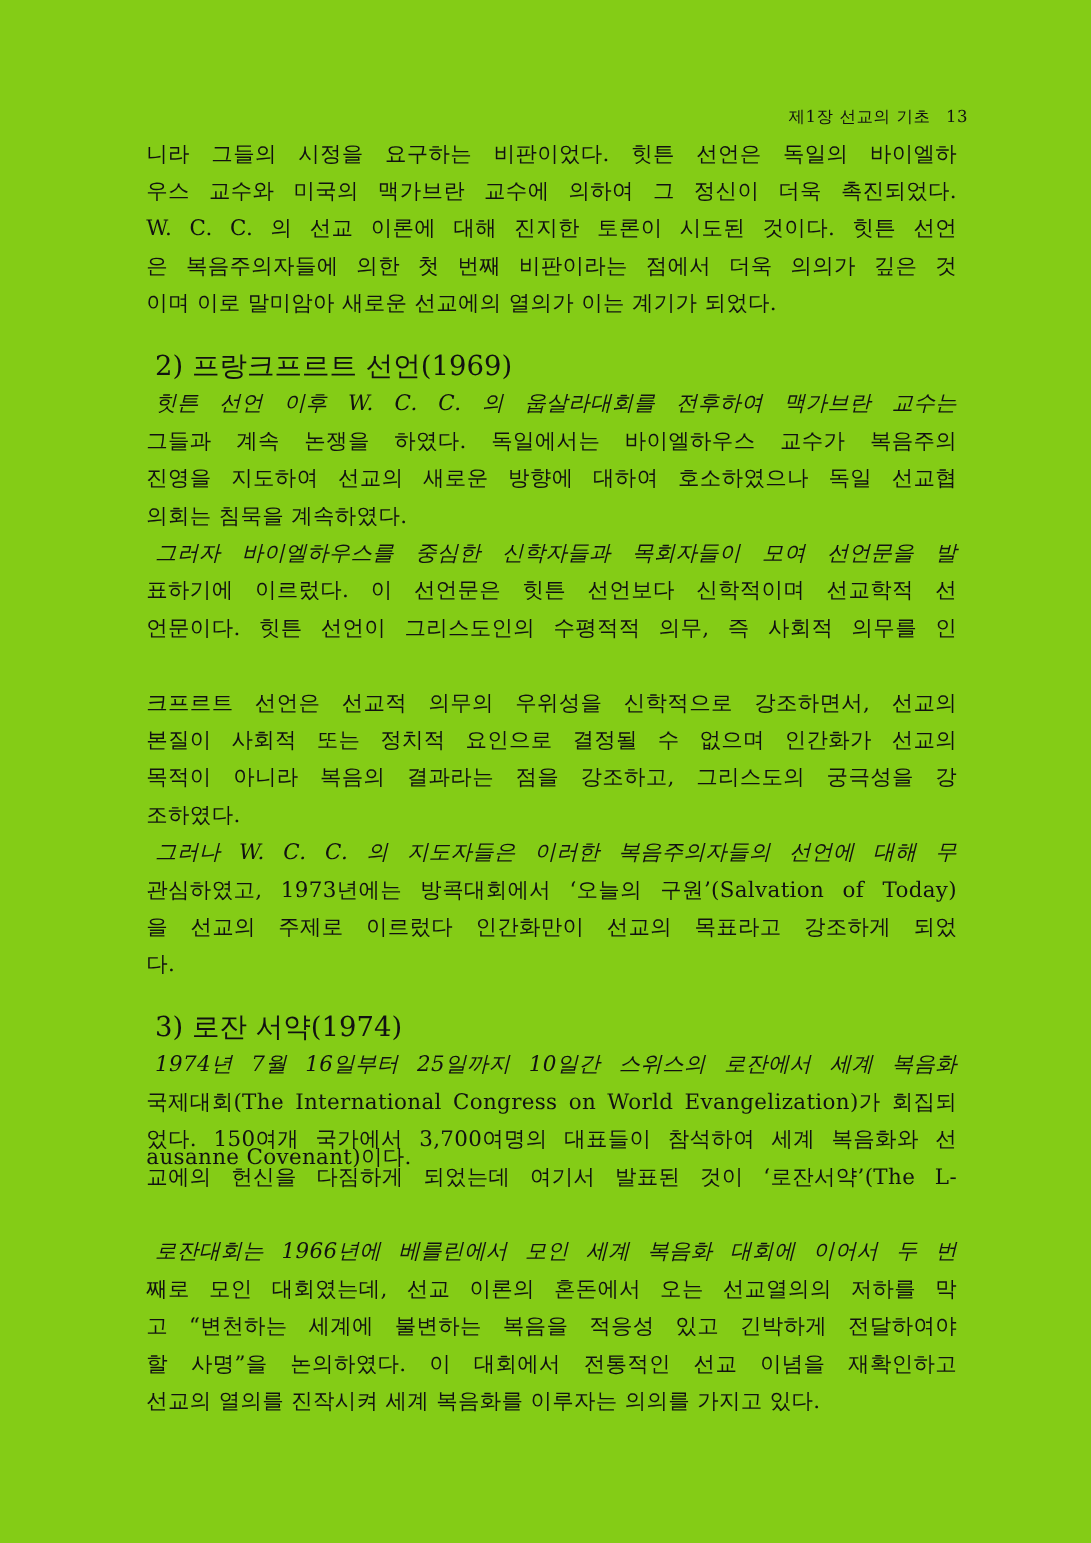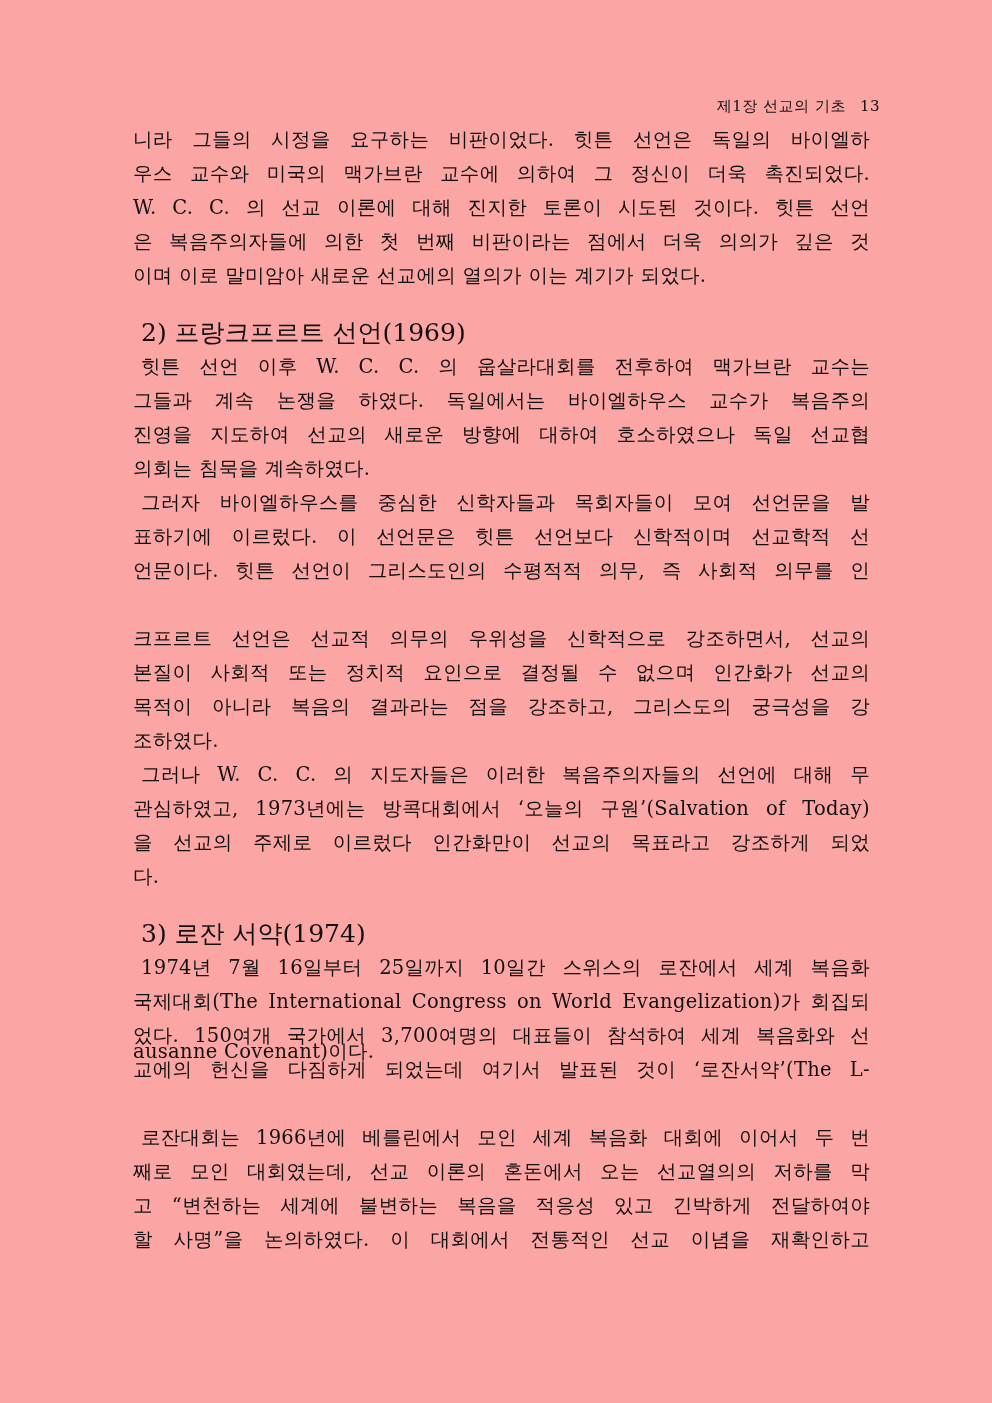--- a/index.html
+++ b/index.html
@@ -1,24 +1,24 @@
 <!DOCTYPE html>
 <html><head>
   <meta charset="utf-8">
   <style>
     html, body { margin: 0; padding: 0; background: #ffffff; }
     body { width: 992px; height: 1403px; position: relative; overflow: hidden;
            font-family: "DejaVu Serif", "Liberation Serif", serif; color: #111111; }
-    .page { position: absolute; left: 0; top: 0; width: 992px; height: 1403px; background: #fca5a5; }
+    .page { position: absolute; left: 0; top: 0; width: 992px; height: 1403px; background: #84cc16; }
     .header { position: absolute; top: 97px; right: 112px; font-size: 15px; letter-spacing: 0.5px; white-space: nowrap; }
     .header .pg { margin-left: 14px; }
     .line { position: absolute; left: 133px; width: 737px; font-size: 19.5px; line-height: 24px;
             white-space: nowrap; text-align: justify; text-align-last: justify; letter-spacing: 0.3px; }
     .line.last { text-align-last: left; }
-    .line.indent { padding-left: 8px; width: 729px; }
+    .line.indent { padding-left: 8px; width: 729px; font-style: italic; }
     .heading { position: absolute; left: 141px; font-size: 25px; line-height: 24px; white-space: nowrap; }
   </style>
 </head>
 <body>
 
 <div class="page">
 
   <div class="header">
     <span>제1장 선교의 기초</span><span class="pg">13</span>
   </div>
@@ -54,14 +54,15 @@
   <div class="line indent" style="top:956px">1974년 7월 16일부터 25일까지 10일간 스위스의 로잔에서 세계 복음화</div>
   <div class="line" style="top:990px">국제대회(The International Congress on World Evangelization)가 회집되</div>
   <div class="line" style="top:1024px">었다. 150여개 국가에서 3,700여명의 대표들이 참석하여 세계 복음화와 선</div>
   <div class="line" style="top:1058px">교에의 헌신을 다짐하게 되었는데 여기서 발표된 것이 ‘로잔서약’(The L-</div>
   <div class="line last" style="top:1040px">ausanne Covenant)이다.</div>
 
   <div class="line indent" style="top:1126px">로잔대회는 1966년에 베를린에서 모인 세계 복음화 대회에 이어서 두 번</div>
   <div class="line" style="top:1160px">째로 모인 대회였는데, 선교 이론의 혼돈에서 오는 선교열의의 저하를 막</div>
   <div class="line" style="top:1194px">고 “변천하는 세계에 불변하는 복음을 적응성 있고 긴박하게 전달하여야</div>
   <div class="line" style="top:1228px">할 사명”을 논의하였다. 이 대회에서 전통적인 선교 이념을 재확인하고</div>
+  <div class="line last" style="top:1262px">선교의 열의를 진작시켜 세계 복음화를 이루자는 의의를 가지고 있다.</div>
 
 </div>
 
 </body></html>

